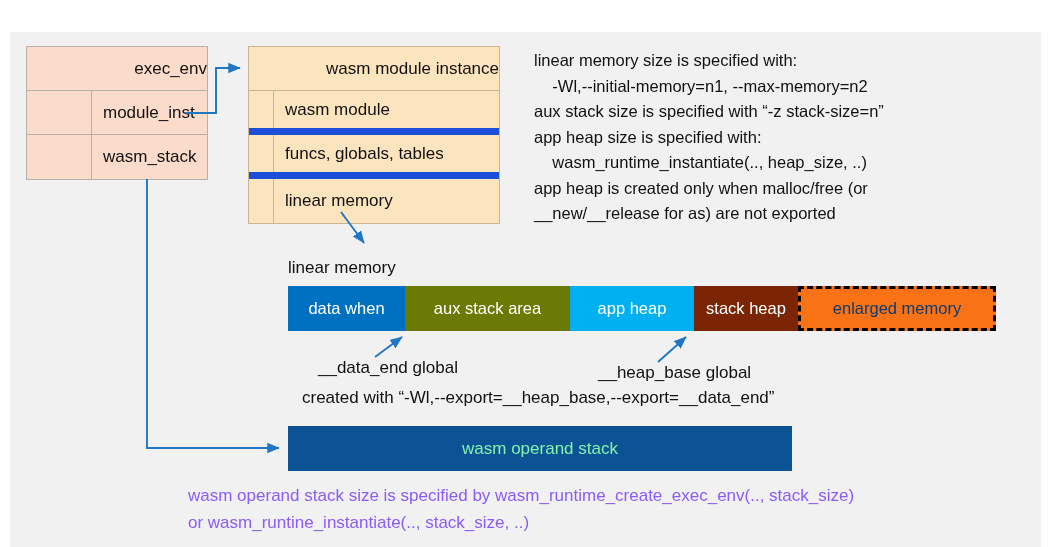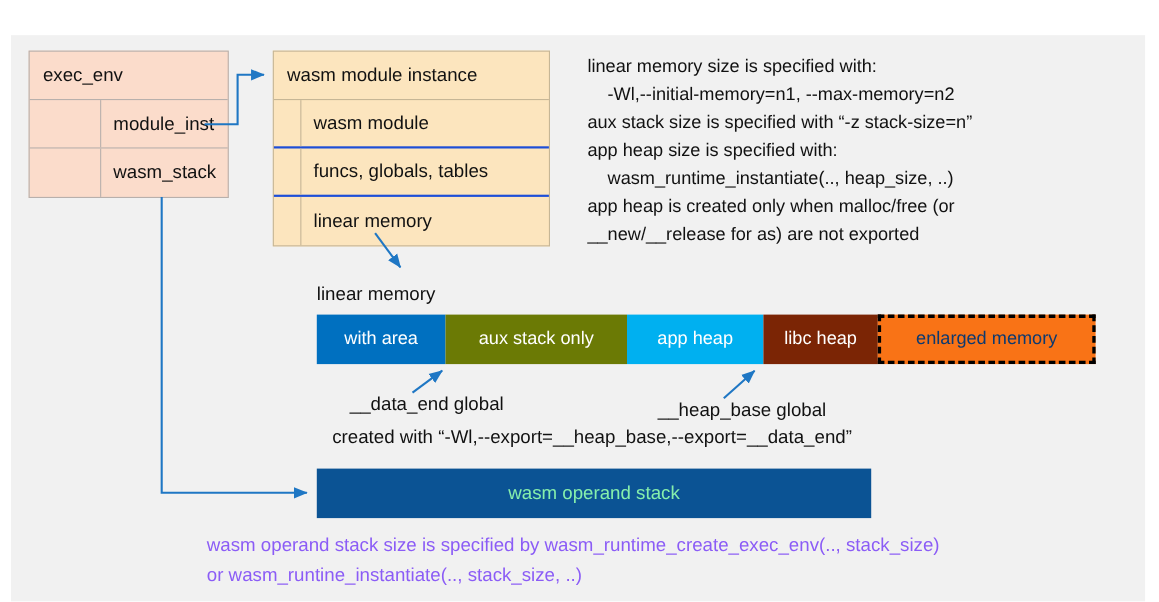--- a/index.html
+++ b/index.html
@@ -44,20 +44,21 @@
   .struct-box {
     position: absolute;
     box-sizing: border-box;
   }
   .struct-row {
     box-sizing: border-box;
     display: flex;
     align-items: center;
     font-size: 17px;
     color: #111;
+    justify-content: flex-end;
   }
   .struct-row .row-label {
     white-space: nowrap;
   }
   .indent-cell {
     flex: 0 0 auto;
     align-self: stretch;
     box-sizing: border-box;
   }
   .body-cell {
@@ -89,21 +90,21 @@
   
   #wasm-module-instance-box {
     left: 248px;
     top: 46px;
     width: 252px;
     border: 1px solid #c6b696;
     background: #fce5be;
   }
   #wasm-module-instance-box .struct-row { height: 44px; }
   #wasm-module-instance-box .hdr { padding-left: 12px; border-bottom: 1px solid #c6b696; }
-  #wasm-module-instance-box .sub { border-bottom: 2px solid #1d4ed8; }
+  #wasm-module-instance-box .sub { border-bottom: 7px solid #1d4ed8; }
   #wasm-module-instance-box .sub:last-child { border-bottom: none; }
   #wasm-module-instance-box .indent-cell {
     width: 25px;
     border-right: 1px solid #c6b696;
   }
 
   
   #linear-memory-note {
     position: absolute;
     left: 534px;
@@ -261,30 +262,30 @@
     -Wl,--initial-memory=n1, --max-memory=n2
 aux stack size is specified with “-z stack-size=n”
 app heap size is specified with:
     wasm_runtime_instantiate(.., heap_size, ..)
 app heap is created only when malloc/free (or
 __new/__release for as) are not exported</div>
 
   <div id="linear-memory-caption">linear memory</div>
   <div id="linear-memory-bar">
     <div class="mem-seg" style="width: 117px; background: rgb(0, 112, 192);">
-      <span>with area</span>
+      <span>data when</span>
     </div>
     <div class="mem-seg" style="width: 165px; background: rgb(107, 122, 5);">
-      <span>aux stack only</span>
+      <span>aux stack area</span>
     </div>
     <div class="mem-seg" style="width: 124px; background: rgb(0, 176, 240);">
       <span>app heap</span>
     </div>
     <div class="mem-seg" style="width: 104px; background: rgb(123, 37, 5);">
-      <span>libc heap</span>
+      <span>stack heap</span>
     </div>
     <div class="mem-seg dashed" style="width: 198px; background: #f97316; color: rgb(13, 58, 112);">
       <span>enlarged memory</span>
     </div>
   </div>
 
   <div id="data-end-label">__data_end global</div>
   <div id="heap-base-label">__heap_base global</div>
   <div id="exported-with-label">created with “-Wl,--export=__heap_base,--export=__data_end”</div>
 

